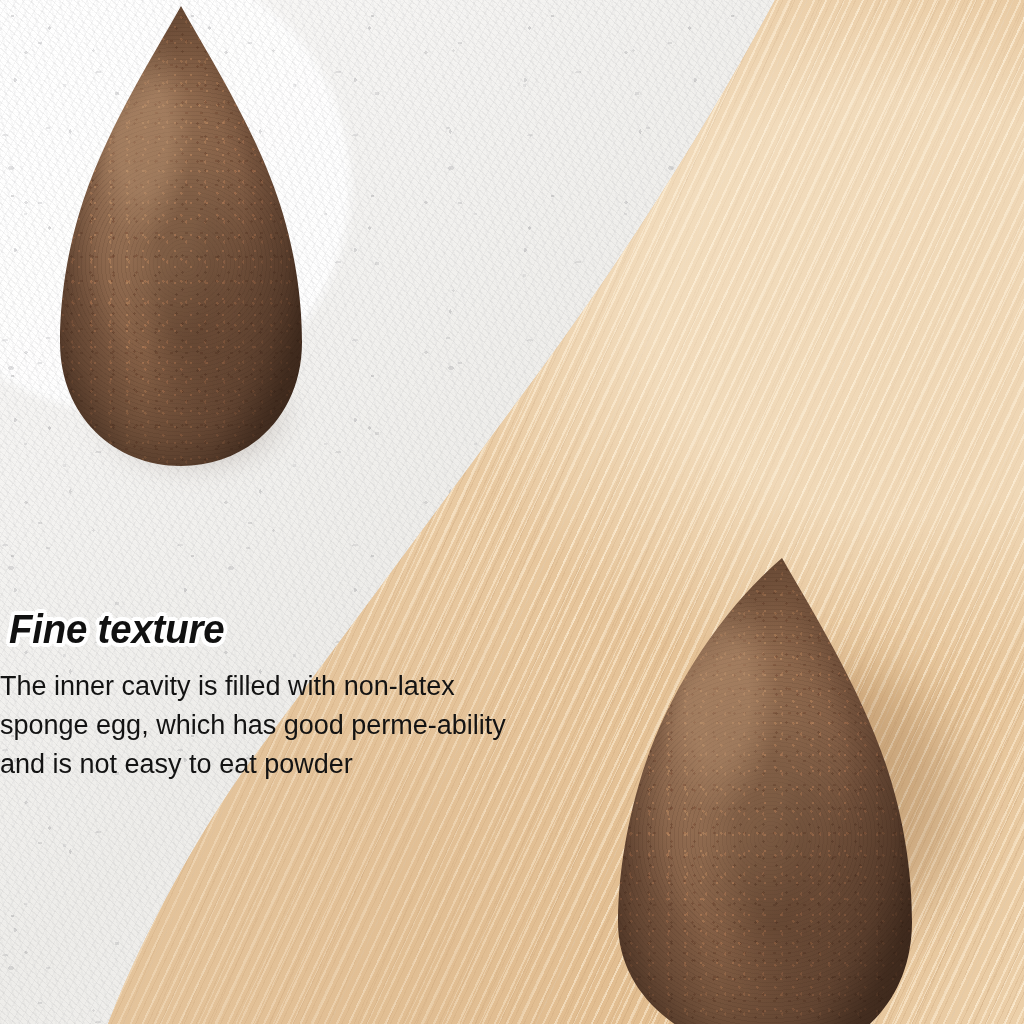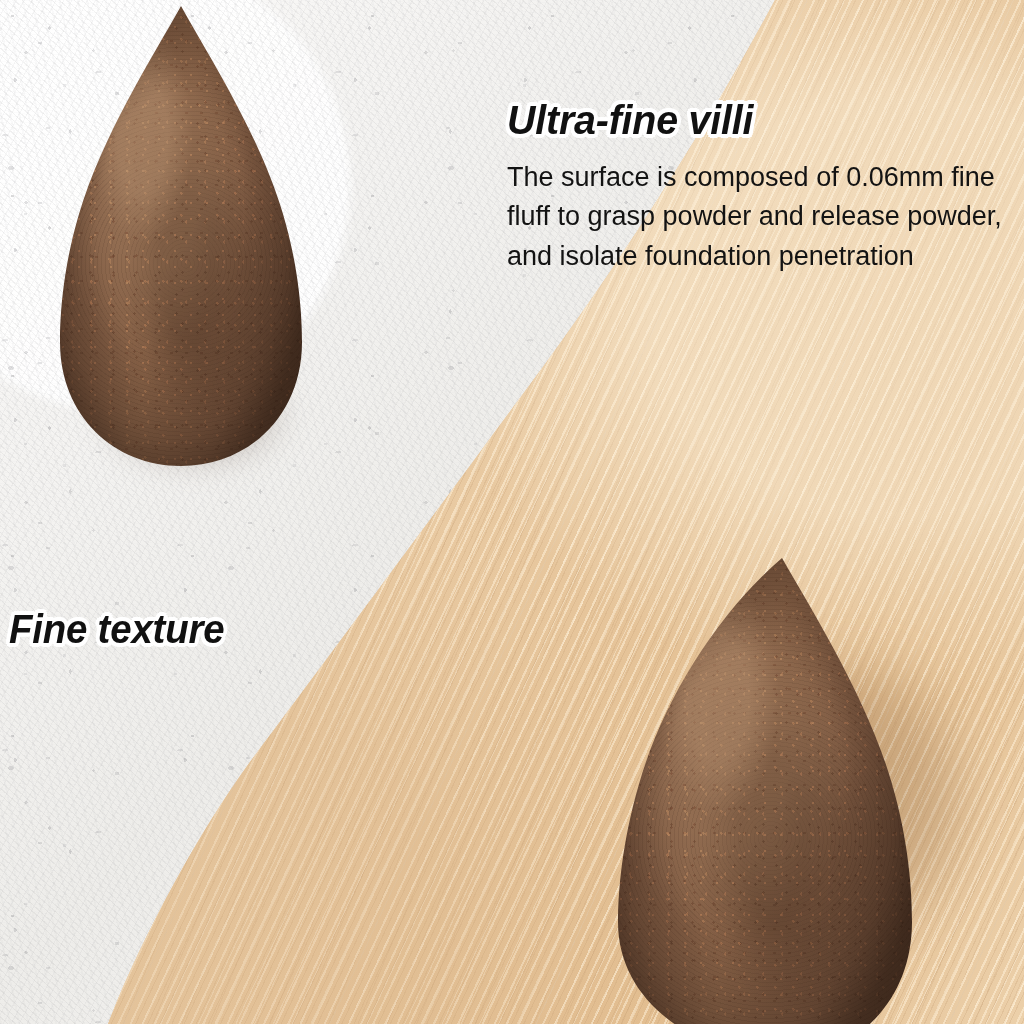--- a/index.html
+++ b/index.html
@@ -247,24 +247,21 @@
   <div class="sponge" style="left:618px; top:558px; width:294px; height:500px;">
     <div class="shape" style="clip-path: path('M 164 0 C 196 56 250 142 274 226 C 291 284 294 334 294 364 C 294 444 236 500 164 500 C 92 500 0 452 0 364 C 0 334 4 284 21 226 C 45 142 99 56 164 0 Z');">
       <div class="sponge-body"></div>
       <div class="sponge-villi"></div>
       <div class="sponge-fuzz"></div>
       <div class="sponge-highlight"></div>
       <div class="sponge-rim"></div>
     </div>
   </div>
 
-  <div class="callout callout-villi">
-    <div class="head">Ultra-fine villi</div>
-    <div class="body-text">
-      <p>The surface is composed of 0.06mm fine fluff to grasp powder and release powder, and isolate foundation penetration</p>
-    </div>
-  </div>
 
   <div class="callout callout-texture">
     <div class="head">Fine texture</div>
+    <div class="body-text">
+      <p>The inner cavity is filled with non-latex sponge egg, which has good perme-ability and is not easy to eat powder</p>
+    </div>
   </div>
 
 </div>
 
 </body></html>

